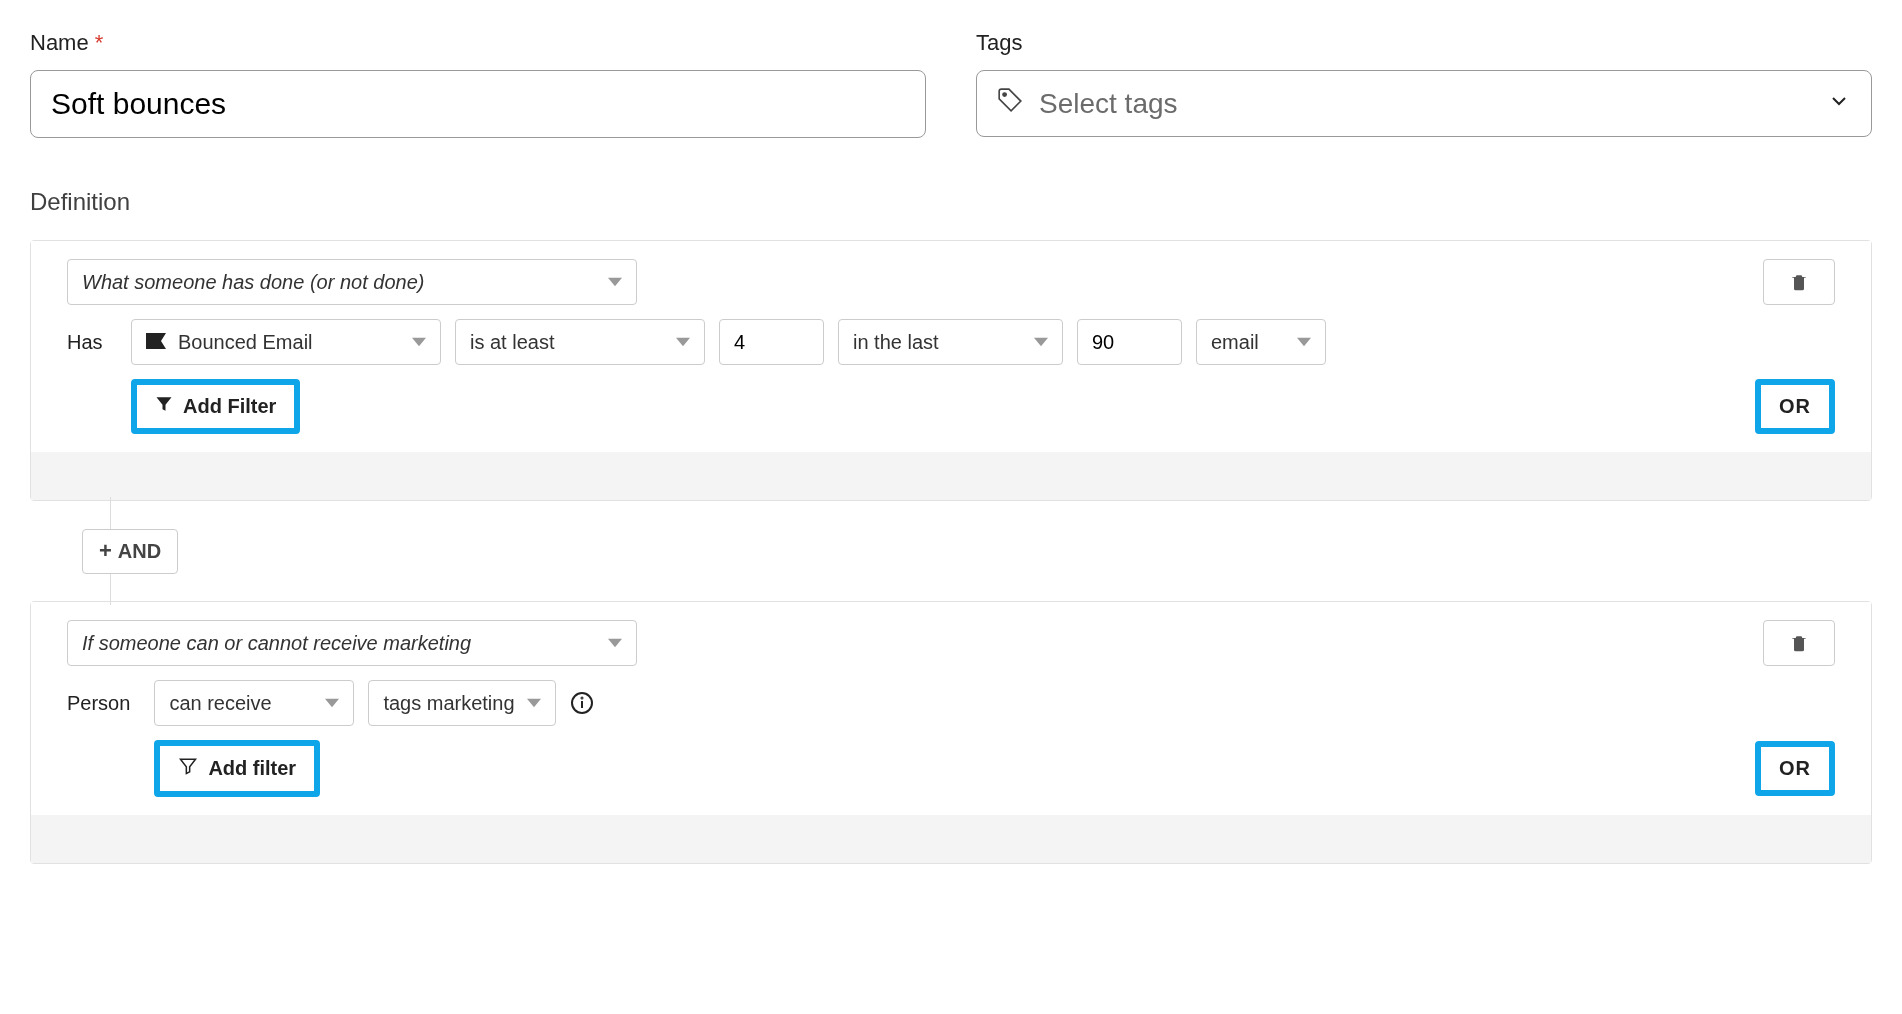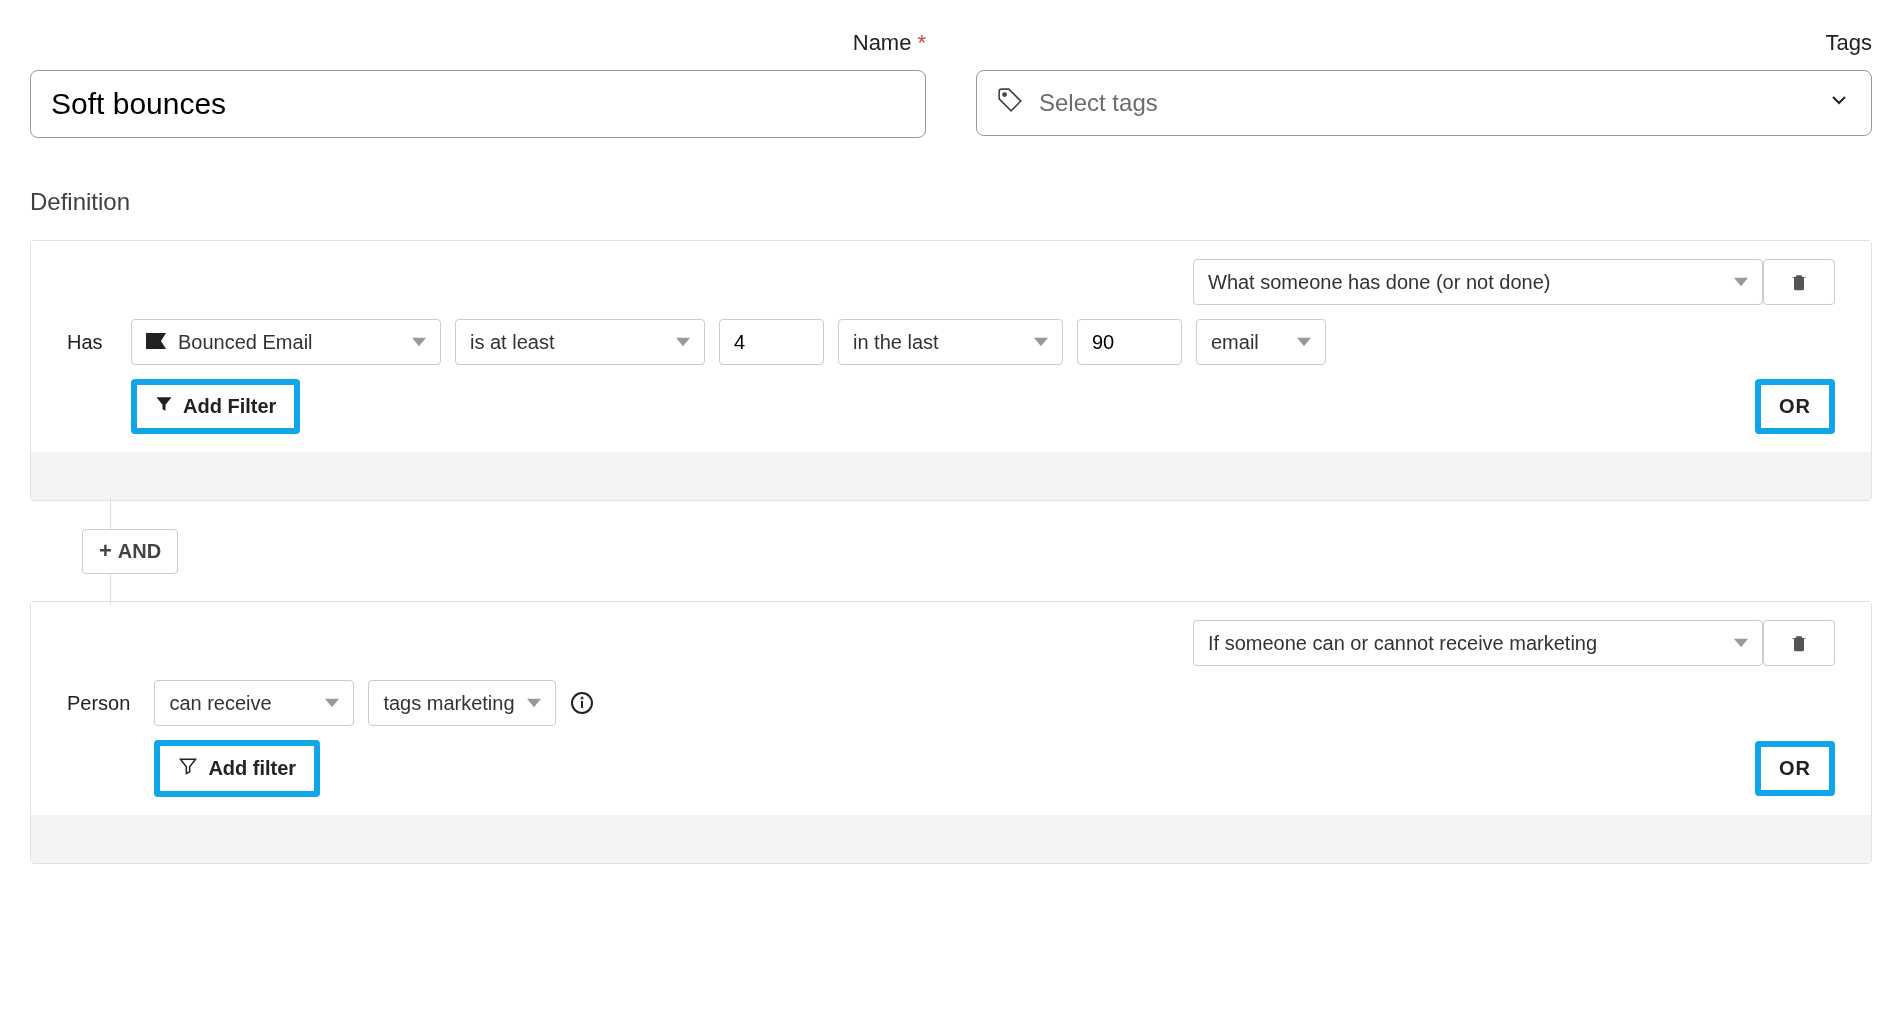--- a/index.html
+++ b/index.html
@@ -1,24 +1,24 @@
 <!DOCTYPE html>
 <html><head>
 <meta charset="utf-8">
 <style>
 * { box-sizing: border-box; margin: 0; padding: 0; }
 body { font-family: -apple-system, BlinkMacSystemFont, "Segoe UI", Helvetica, Arial, sans-serif; background: #fff; color: #222; padding: 30px; font-size: 20px; }
 
 .top-row { display: flex; gap: 50px; margin-bottom: 50px; }
 .field-group { flex: 1; display: flex; flex-direction: column; }
-.field-label { font-size: 22px; font-weight: 400; color: #222; margin-bottom: 14px; display: flex; align-items: center; gap: 6px; justify-content: flex-end; }
+.field-label { font-size: 22px; font-weight: 400; color: #222; margin-bottom: 14px; display: flex; align-items: center; gap: 6px; }
 .required-star { color: #d63c30; font-size: 22px; }
 .text-input { border: 1px solid #999; border-radius: 8px; padding: 16px 20px; font-size: 30px; width: 100%; outline: none; }
 
-.tags-select { border: 1px solid #999; border-radius: 8px; padding: 16px 20px; font-size: 24px; display: flex; align-items: center; gap: 16px; cursor: pointer; color: #6b6b6b; position: relative; }
+.tags-select { border: 1px solid #999; border-radius: 8px; padding: 16px 20px; font-size: 28px; display: flex; align-items: center; gap: 16px; cursor: pointer; color: #6b6b6b; position: relative; }
 .tags-select .chev { margin-left: auto; }
 .tag-icon svg { width: 26px; height: 26px; stroke: #444; fill: none; stroke-width: 1.5; }
 .chev svg { width: 24px; height: 24px; stroke: #222; fill: none; stroke-width: 2; }
 
 .definition-title { font-size: 24px; font-weight: 400; color: #404040; margin-bottom: 24px; }
 
 .definition-container { border: 1px solid #e1e1e1; border-radius: 4px; }
 .block { background: #fff; }
 .block-main { padding: 18px 36px 18px 36px; }
 .block-row { display: flex; align-items: center; gap: 14px; margin-bottom: 14px; flex-wrap: wrap; }
@@ -39,21 +39,21 @@
 .or-btn { font-weight: 700; letter-spacing: 1px; }
 
 .block-footer { background: #f4f4f5; height: 48px; }
 
 .filter-row { display: flex; align-items: center; justify-content: space-between; }
 .filter-row-left { display: flex; align-items: center; gap: 14px; flex-wrap: wrap; }
 
 .delete-btn { border: 1px solid #ccc; border-radius: 4px; width: 72px; height: 46px; display: flex; align-items: center; justify-content: center; cursor: pointer; background: #fff; }
 .delete-btn svg { width: 20px; height: 22px; fill: #555; }
 
-.head-row { display: flex; justify-content: flex-end; align-items: center; margin-bottom: 14px; }
+.head-row { display: flex; justify-content: space-between; align-items: center; margin-bottom: 14px; font-style: italic; }
 
 .and-connector { display: flex; align-items: center; position: relative; padding-left: 52px; height: 100px; }
 .and-connector::before { content: ""; position: absolute; left: 80px; top: -4px; bottom: -4px; width: 1px; background: #ddd; z-index: 0; }
 .and-btn { border: 1px solid #ccc; border-radius: 4px; padding: 10px 16px; font-size: 20px; font-weight: 700; display: inline-flex; align-items: center; gap: 6px; cursor: pointer; background: #fff; color: #444; position: relative; z-index: 1; }
 .and-btn .plus { font-size: 22px; line-height: 1; font-weight: 700; }
 
 .info-icon { display: inline-flex; }
 .info-icon svg { width: 24px; height: 24px; stroke: #222; fill: none; stroke-width: 2; }
 
 .funnel-icon svg { width: 20px; height: 20px; fill: none; stroke: #222; stroke-width: 1.8; }

